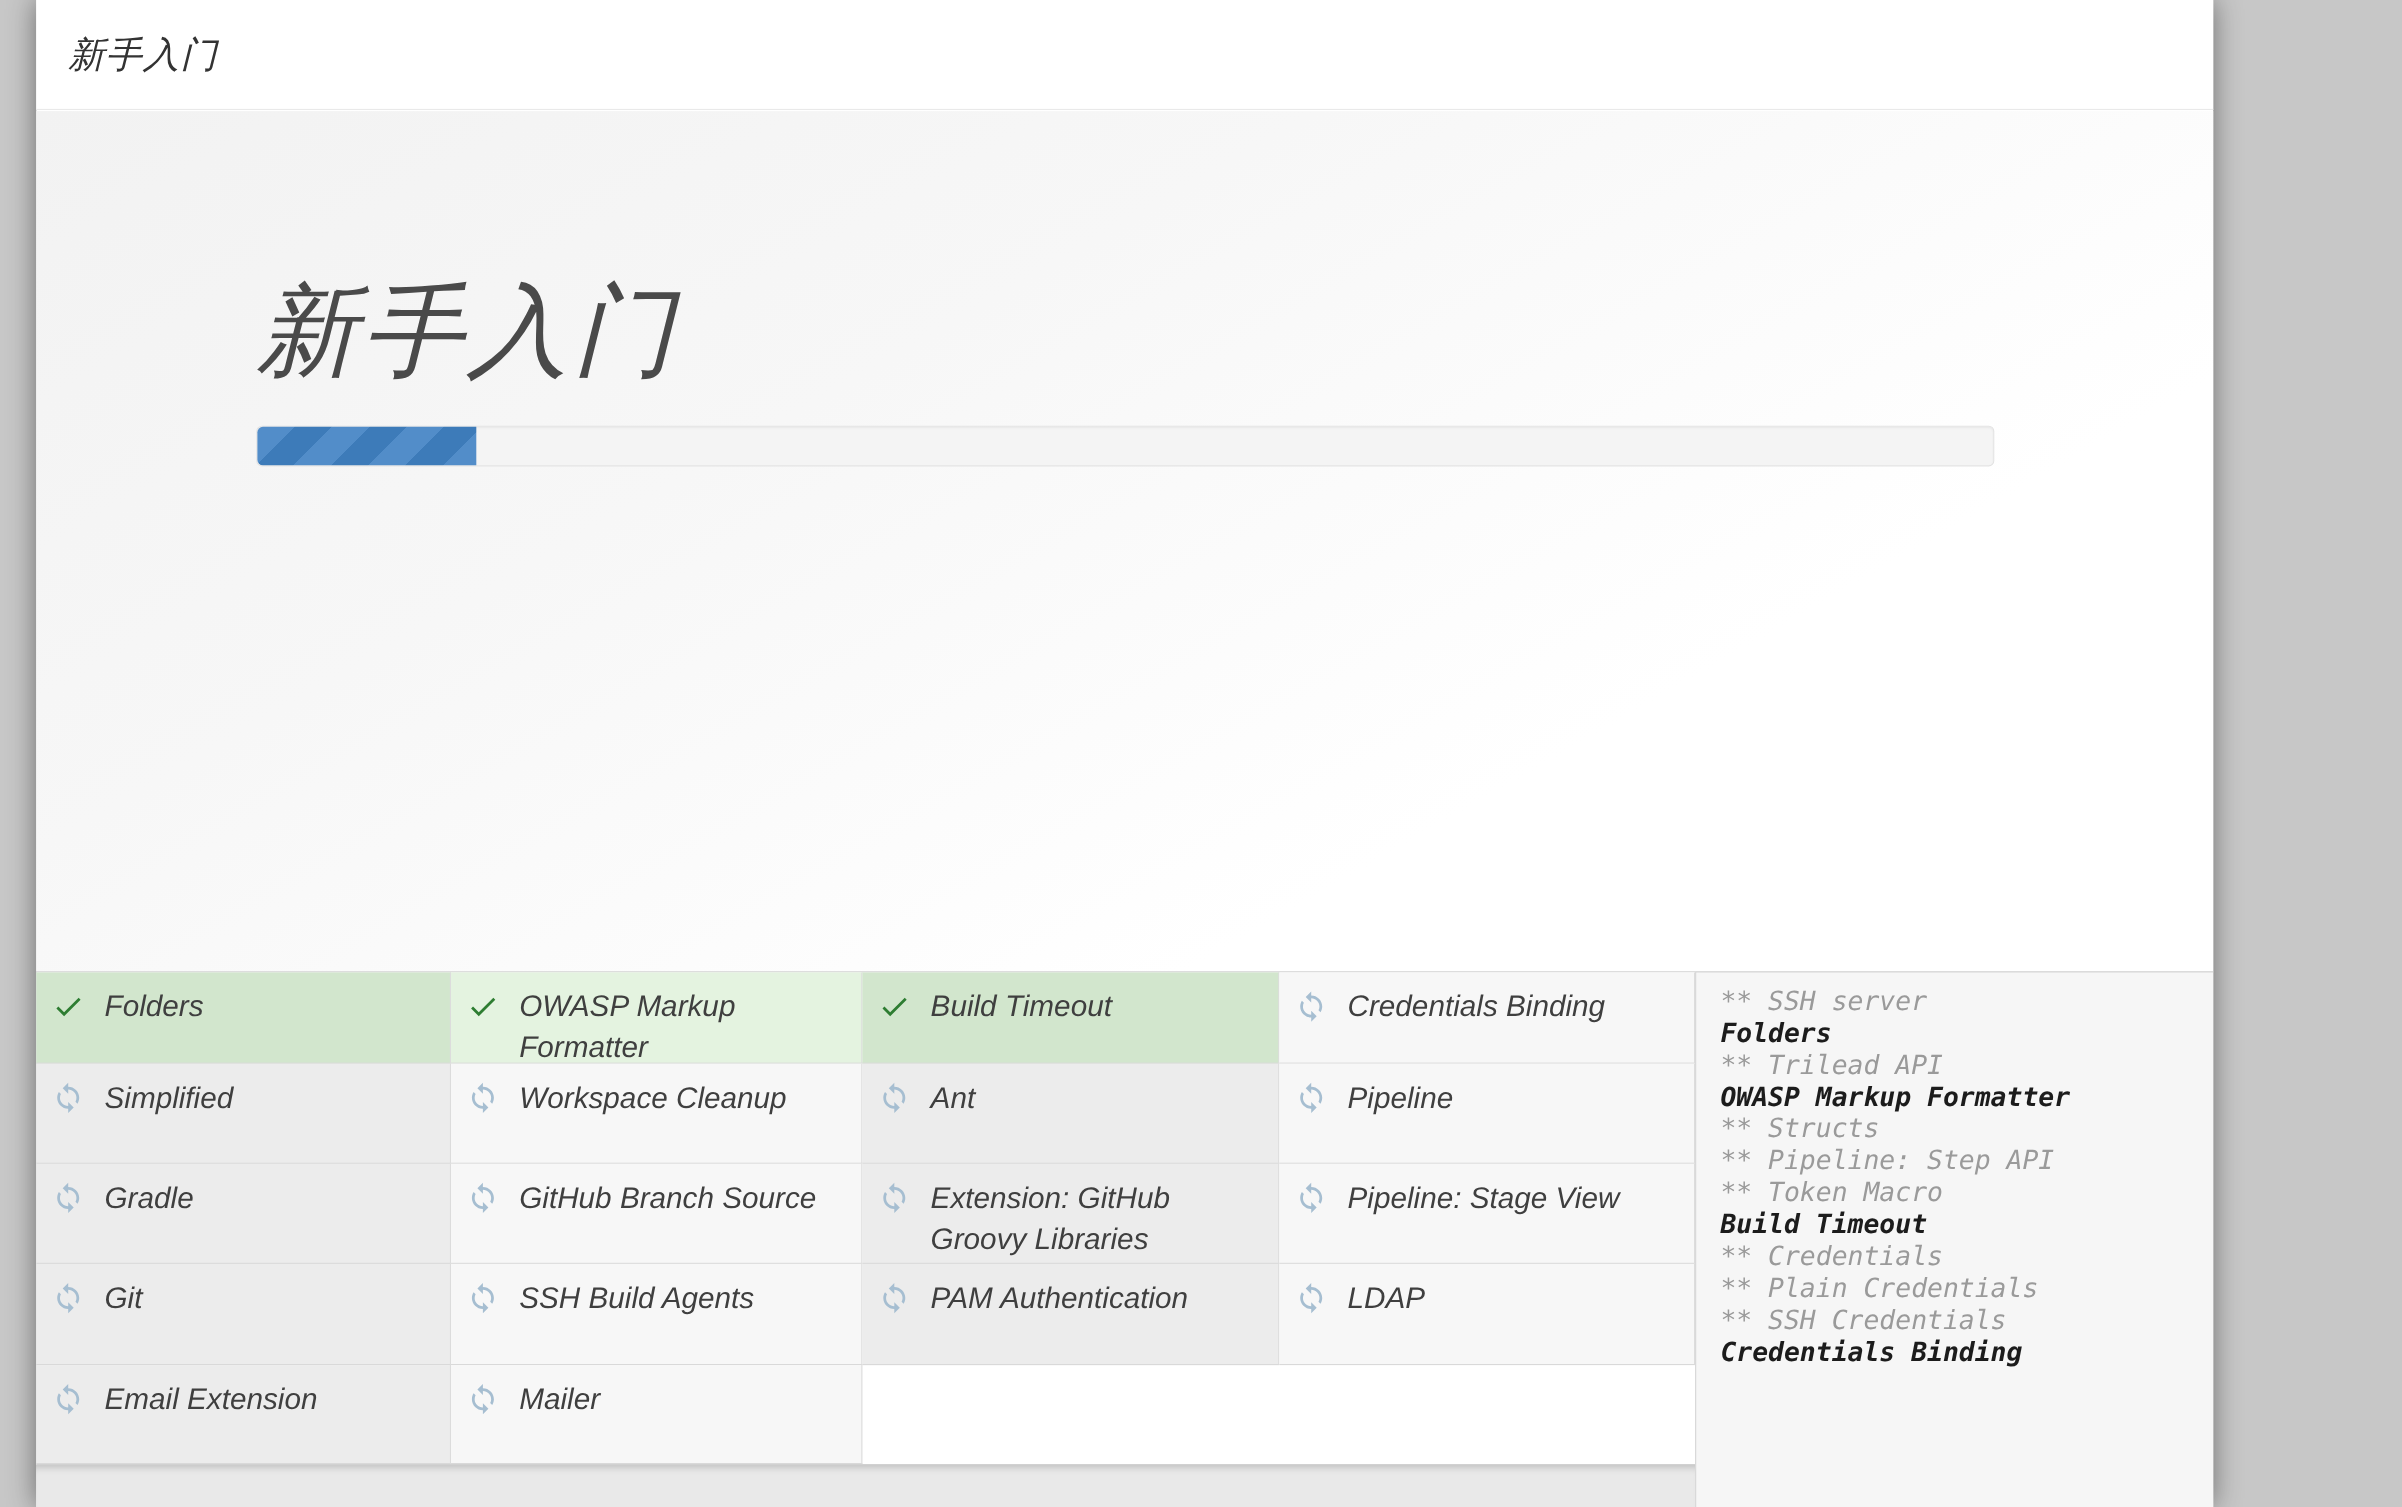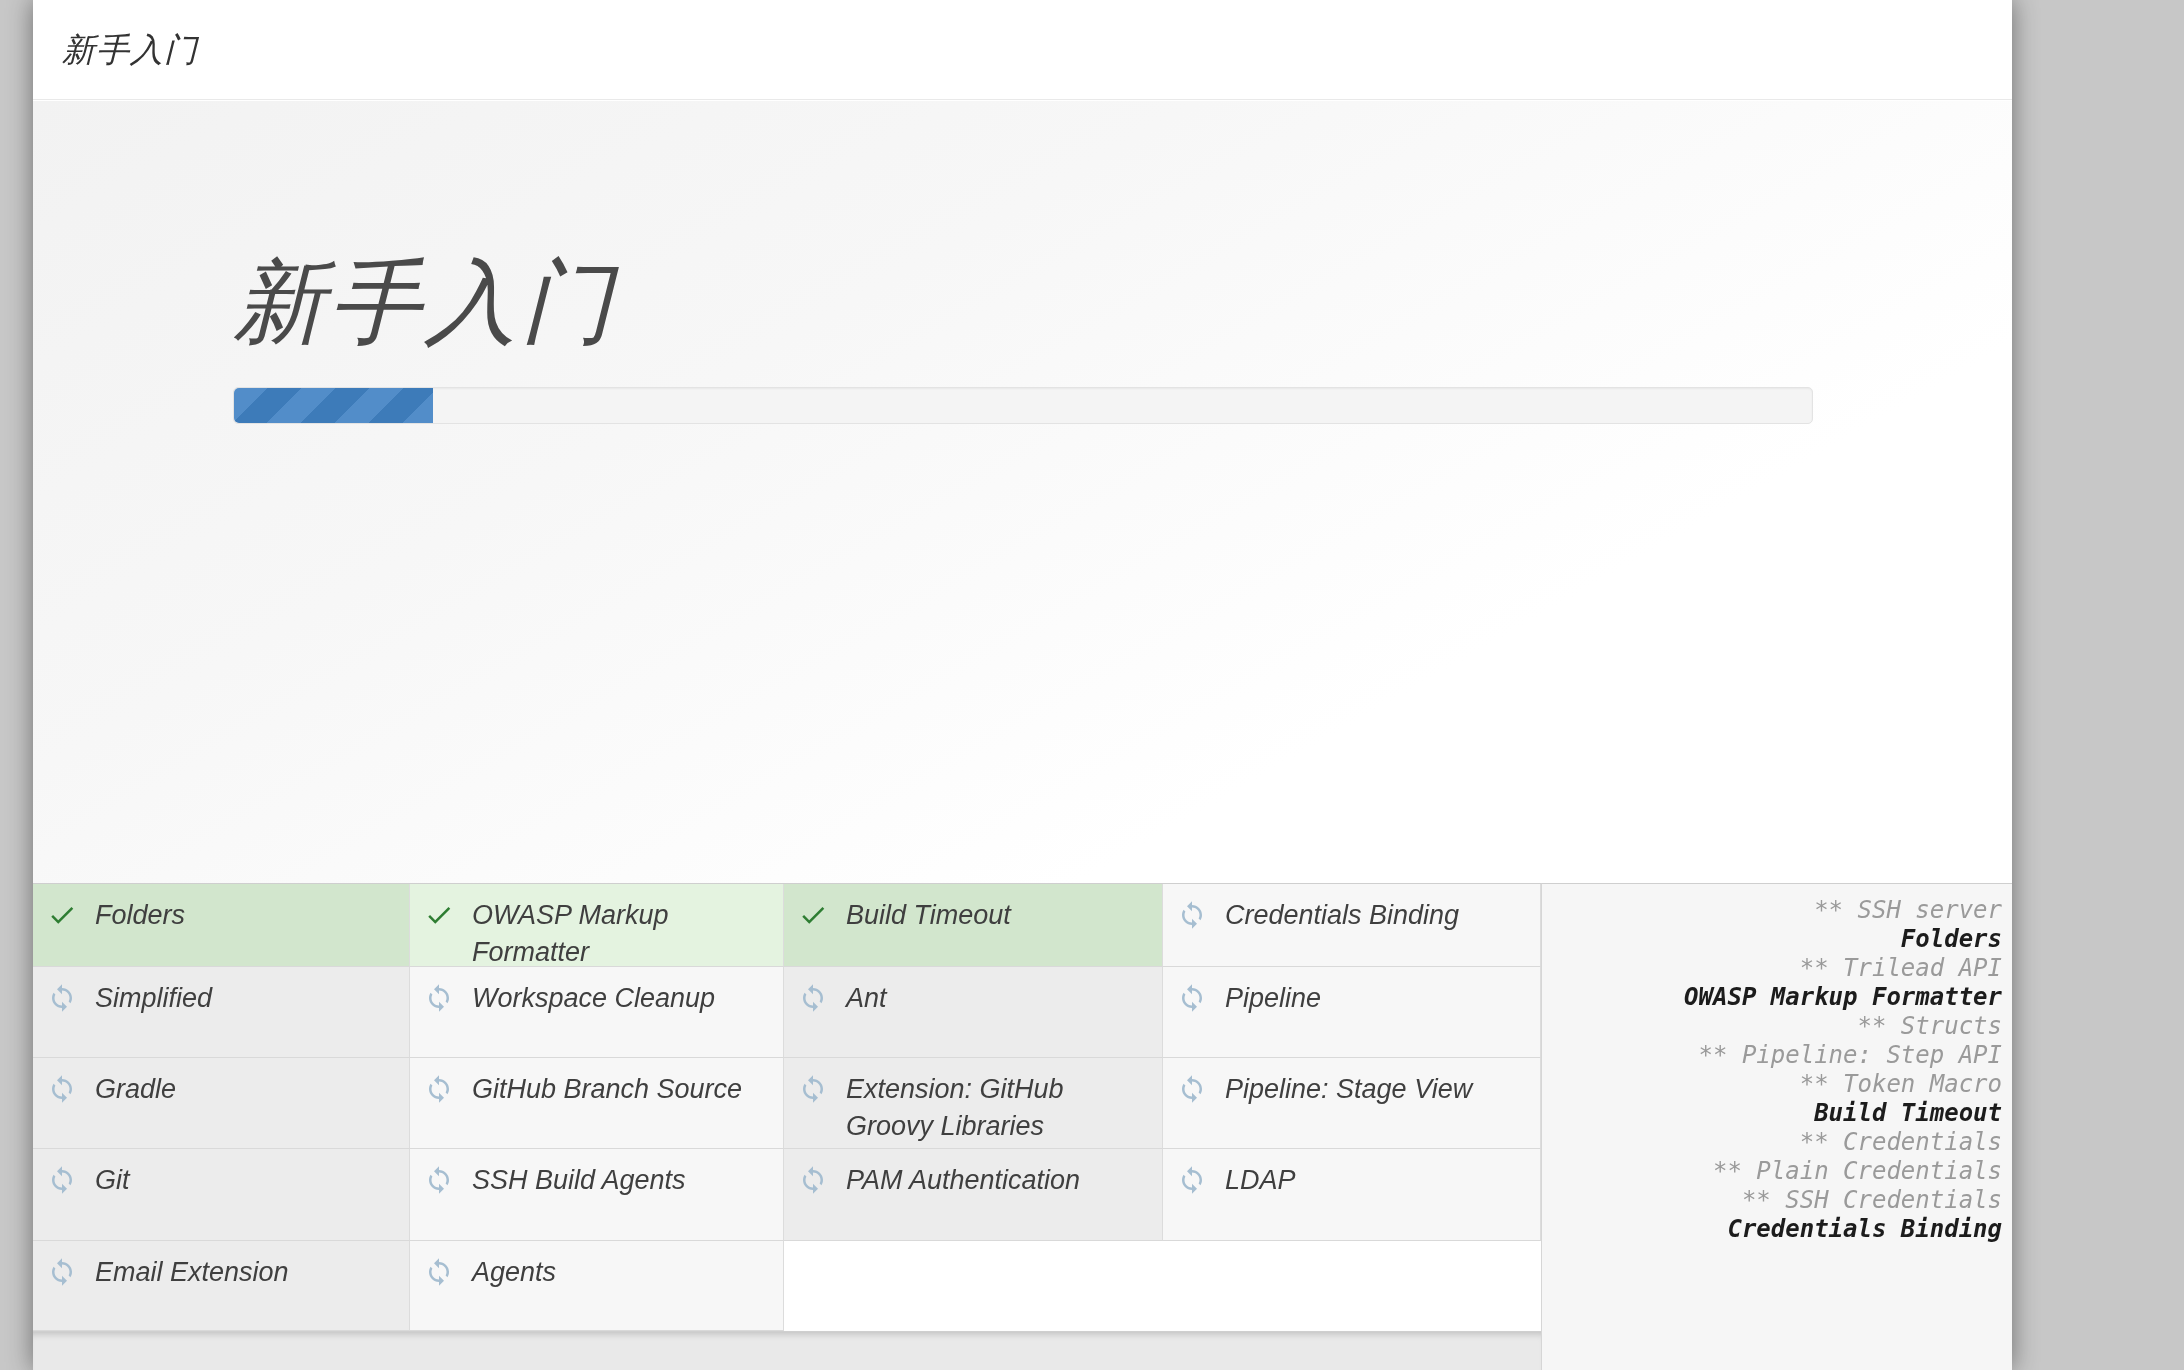--- a/index.html
+++ b/index.html
@@ -82,21 +82,21 @@
   
   .log-panel{
     position:absolute;left:1508px;top:883px;width:471px;height:487px;
     background:var(--logBg,#f6f6f6);
     border-left:1px solid #d6d6d6;border-top:1px solid #cfcfcf;
     box-sizing:border-box;
     padding:12px 10px 0 22px;
     font-family:"DejaVu Sans Mono","Liberation Mono",monospace;
     font-size:24px;line-height:29px;white-space:pre;overflow:hidden;
   }
-  .log-line{display:block;text-align:right;}
+  .log-line{display:block;}
   .log-line.dim{color:var(--logDim,#9a9a9a);font-weight:400;}
   .log-line.strong{color:var(--logStrong,#1c1c1c);font-weight:700;}
 </style>
 </head>
 <body>
 
 <div class="dialog">
 
   <div class="dlg-header">
     <div class="dlg-title">新手入门</div>
@@ -239,21 +239,21 @@
       <svg class="icon sync" width="30" height="30" viewBox="0 0 24 24" fill="var(--syncBlue)">
           <use href="#p-sync"></use>
         </svg>
       <span class="plabel">Email Extension</span>
     </div>
     <div class="cell pending">
 
       <svg class="icon sync" width="30" height="30" viewBox="0 0 24 24" fill="var(--syncBlue)">
           <use href="#p-sync"></use>
         </svg>
-      <span class="plabel">Agents</span>
+      <span class="plabel">Mailer</span>
     </div>
   </div>
 
   <div class="footer-strip"></div>
 
   <div class="log-panel"><span class="log-line dim">** SSH server</span><span class="log-line strong">Folders</span><span class="log-line dim">** Trilead API</span><span class="log-line strong">OWASP Markup Formatter</span><span class="log-line dim">** Structs</span><span class="log-line dim">** Pipeline: Step API</span><span class="log-line dim">** Token Macro</span><span class="log-line strong">Build Timeout</span><span class="log-line dim">** Credentials</span><span class="log-line dim">** Plain Credentials</span><span class="log-line dim">** SSH Credentials</span><span class="log-line strong">Credentials Binding</span></div>
 
 </div>
 
 </body></html>

